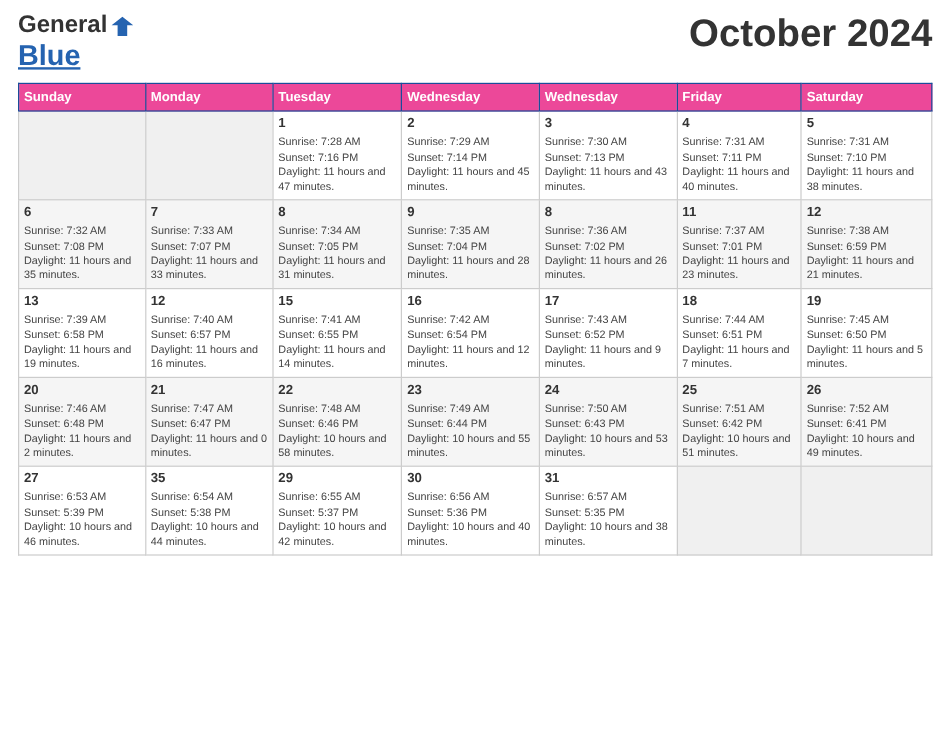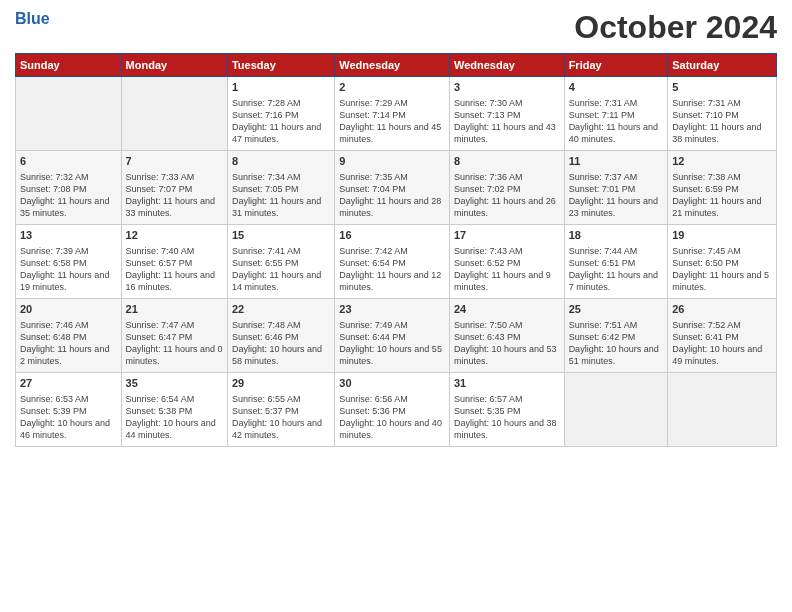--- a/index.html
+++ b/index.html
@@ -39,21 +39,21 @@
     .location {
       font-size: 14px;
       color: #555;
     }
     table {
       width: 100%;
       border-collapse: collapse;
       font-size: 10px;
     }
     thead tr th {
-      background: #b91c1c;
+      background: #ec4899;
       color: #fff;
       padding: 5px 4px;
       text-align: left;
       font-size: 11px;
       font-weight: bold;
       border: 1px solid #1a4d9a;
     }
     tbody tr td {
       border: 1px solid #ccc;
       vertical-align: top;
@@ -83,21 +83,27 @@
     .empty-cell {
       background: #f0f0f0 !important;
     }
   </style>
 </head>
 <body>
 <div class="page">
 
   <div class="header">
     <div class="logo">
-      <span style="font-size:16px;font-weight:bold;color:#2563b0;margin-left:0;">Blue</span>
+      <div style="display:flex;align-items:center;gap:2px;">
+        <span style="font-size:20px;font-weight:bold;color:#333;">General</span>
+        <svg width="22" height="22" viewBox="0 0 22 22">
+          <polygon points="11,3 20,10 15,10 15,19 7,19 7,10 2,10" fill="#2563b0"></polygon>
+        </svg>
+      </div>
+      <span style="font-size:24px;font-weight:bold;color:#2563b0;margin-left:0;text-decoration:underline;">Blue</span>
     </div>
     <div class="title-block">
       <div class="month-title">October 2024</div>
     </div>
   </div>
 
   <table>
     <thead>
       <tr>
 

